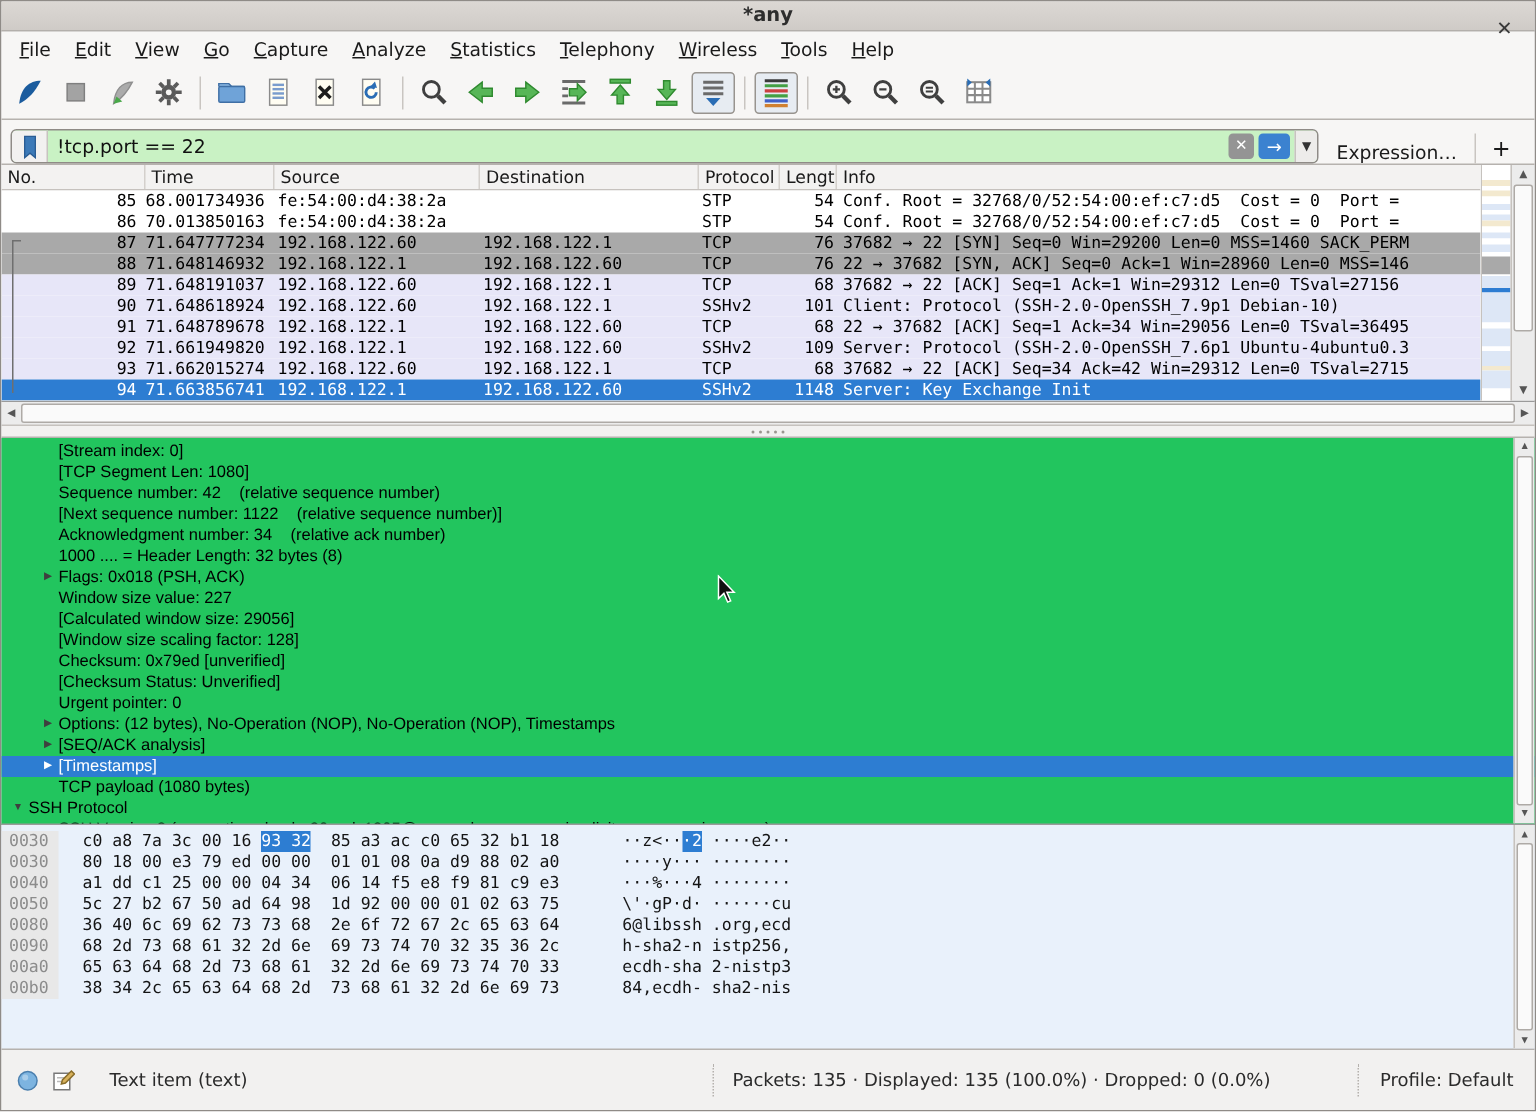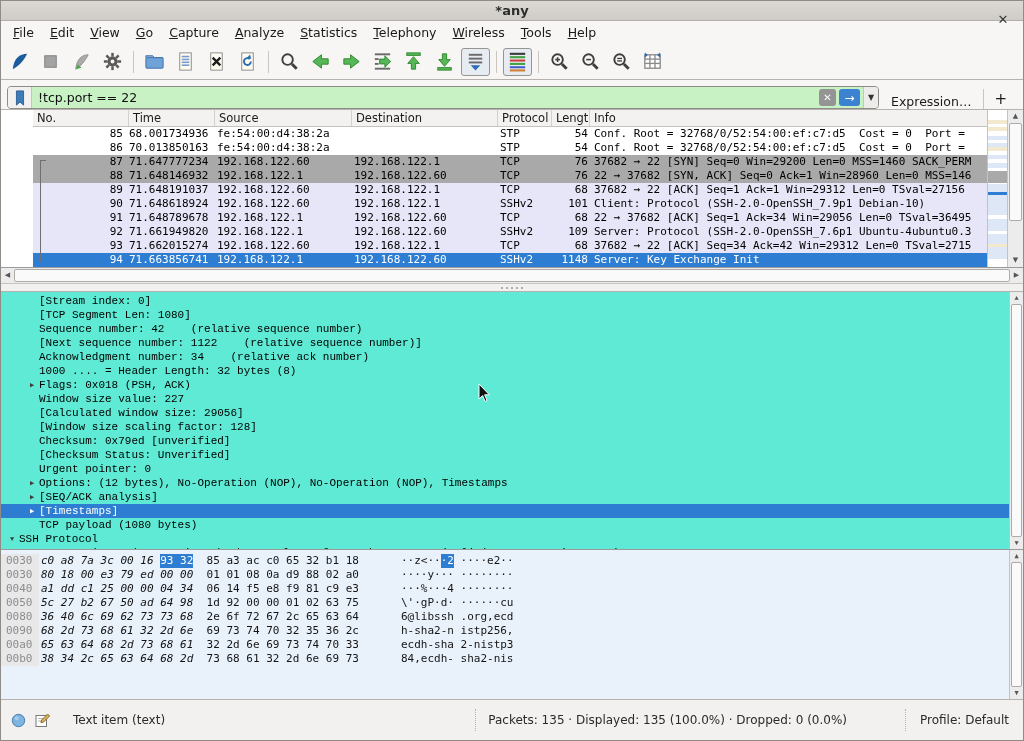--- a/index.html
+++ b/index.html
@@ -42,21 +42,21 @@
   .fapply { width:21px; height:17px; background:#3b82d0; border-radius:3px; color:#fff; font-size:12px;
             display:flex; align-items:center; justify-content:center; margin-right:3px; flex:0 0 auto; }
   .fcaret { width:15px; height:100%; background:#edecea; border-left:1px solid #c7c3bf; display:flex;
             align-items:center; justify-content:center; font-size:8px; color:#333; flex:0 0 auto; }
   .fexpr { font-size:12.5px; color:#1a1a1a; padding:0 8px; }
   .fplus { font-size:15px; color:#1a1a1a; padding:0 10px; border-left:1px solid #c9c5c1; height:20px;
            display:flex; align-items:center; }
 
   
   .plist { height:158px; display:flex; border-bottom:1px solid #9a9a9a; position:relative; flex:0 0 auto; }
-  .plmain { flex:1; display:flex; flex-direction:column; overflow:hidden; position:relative; background:#fff;margin-left:32px; }
+  .plmain { flex:1; display:flex; flex-direction:column; overflow:hidden; position:relative; background:#fff; }
   .phead { height:18px; background:#f3f2f1; border-bottom:1px solid #c6c2be; display:flex;
            font-size:11.5px; color:#1a1a1a; }
   .phead span { border-right:1px solid #d4d0cc; padding:1px 4px; white-space:nowrap; overflow:hidden; flex:0 0 auto; }
   .w-no{width:96px;} .w-time{width:86px;} .w-src{width:137px;} .w-dst{width:146px;} .w-pro{width:54px;}
   .w-len{width:38px;} .phead .w-info{flex:1 1 auto; border-right:none;}
   .prow { height:14px; display:flex; font-family:"DejaVu Sans Mono",monospace; font-size:11px; line-height:14px;
           white-space:pre; color:#000; }
   .prow span { overflow:hidden; flex:0 0 auto; }
   .c-no{width:96px; text-align:right; padding-right:6px;} .c-time{width:86px;} .c-src{width:137px; padding-left:2px;}
   .c-dst{width:146px; padding-left:2px;} .c-pro{width:54px; padding-left:2px;}
@@ -81,42 +81,42 @@
   .hs-l { position:absolute; left:0; top:0; bottom:0; width:13px; text-align:center; line-height:15px; }
   .hs-r { position:absolute; right:0; top:0; bottom:0; width:13px; text-align:center; line-height:15px; }
   .hs-thumb { position:absolute; left:13px; right:13px; top:1px; bottom:1px; background:#fafafa;
               border:1px solid #aeaaa6; border-radius:2px; }
 
   .splitter { height:8px; background:#f2f1f0; border-bottom:1px solid #b6b2ae; display:flex; align-items:center;
               justify-content:center; gap:3px; flex:0 0 auto; }
   .grip-dot { width:2px; height:2px; border-radius:50%; background:#9a968f; }
 
   
-  .details { height:258px; background:#5eead4; position:relative; overflow:hidden;
-             font-family:Liberation Mono, monospace; font-size:11px; border-bottom:1px solid #9a9a9a;
+  .details { height:258px; background:#22c55e; position:relative; overflow:hidden;
+             font-family:Liberation Sans, sans-serif; font-size:11px; border-bottom:1px solid #9a9a9a;
              flex:0 0 auto; padding-top:2px; }
   .dline { height:14px; line-height:14px; white-space:pre; display:flex; color:#000; }
   .dline .arr { width:14px; text-align:center; font-size:7px; color:#3f3f3f; flex:0 0 auto; line-height:14px; }
   .dline.i1 .arr { margin-left:24px; }
   .dline.i0 .arr { margin-left:4px; }
   .dline.sel { background:#2d7dd2; color:#fff; }
   .dline.sel .arr { color:#fff; }
   .sidebar-v { position:absolute; right:0; top:0; bottom:0; width:14px; background:#ececec;
                border-left:1px solid #c6c2be; font-size:7px; color:#555; }
   .sv-up { position:absolute; top:0; left:0; right:0; height:12px; text-align:center; line-height:12px; }
   .sv-dn { position:absolute; bottom:0; left:0; right:0; height:12px; text-align:center; line-height:12px; }
   .sv-thumb { position:absolute; top:12px; bottom:12px; left:1px; right:1px; background:#fafafa;
               border:1px solid #aeaaa6; border-radius:2px; }
 
   
   .hexpane { height:150px; background:#e9f1fb; font-family:"DejaVu Sans Mono",monospace; font-size:11px;
              position:relative; overflow:hidden; border-bottom:1px solid #b6b2ae; flex:0 0 auto; padding-top:4px; }
   .hxrow { height:14px; line-height:14px; white-space:pre; display:flex; color:#141414; }
   .hxoff { width:38px; background:#e8e8e8; color:#8c8c8c; padding-left:5px; flex:0 0 auto; }
-  .hxh { margin-left:2px;font-style:italic; }
+  .hxh { margin-left:16px; }
   .hxhl { background:#2d7dd2; color:#fff; }
   .hxa { margin-left:42px; }
   .hxahl { background:#2d7dd2; color:#fff; }
 
   
   .statusbar { flex:1 1 auto; background:#f2f1f0; display:flex; align-items:center; padding:0 10px;
                font-size:12px; color:#2a2a2a; }
   .sb-left { display:flex; align-items:center; gap:9px; flex:1; }
   .sb-field { padding-left:14px; }
   .sb-right { display:flex; align-items:center;gap:44px; }

